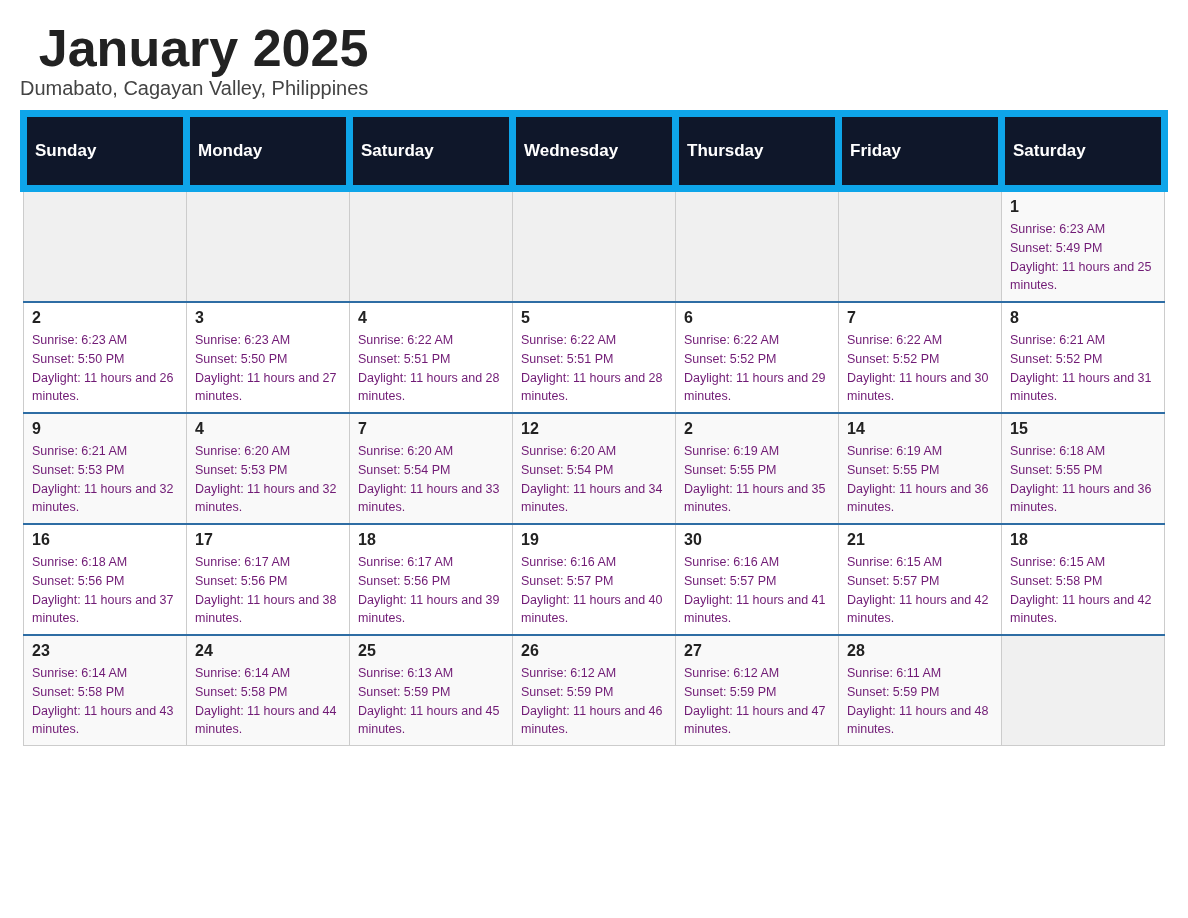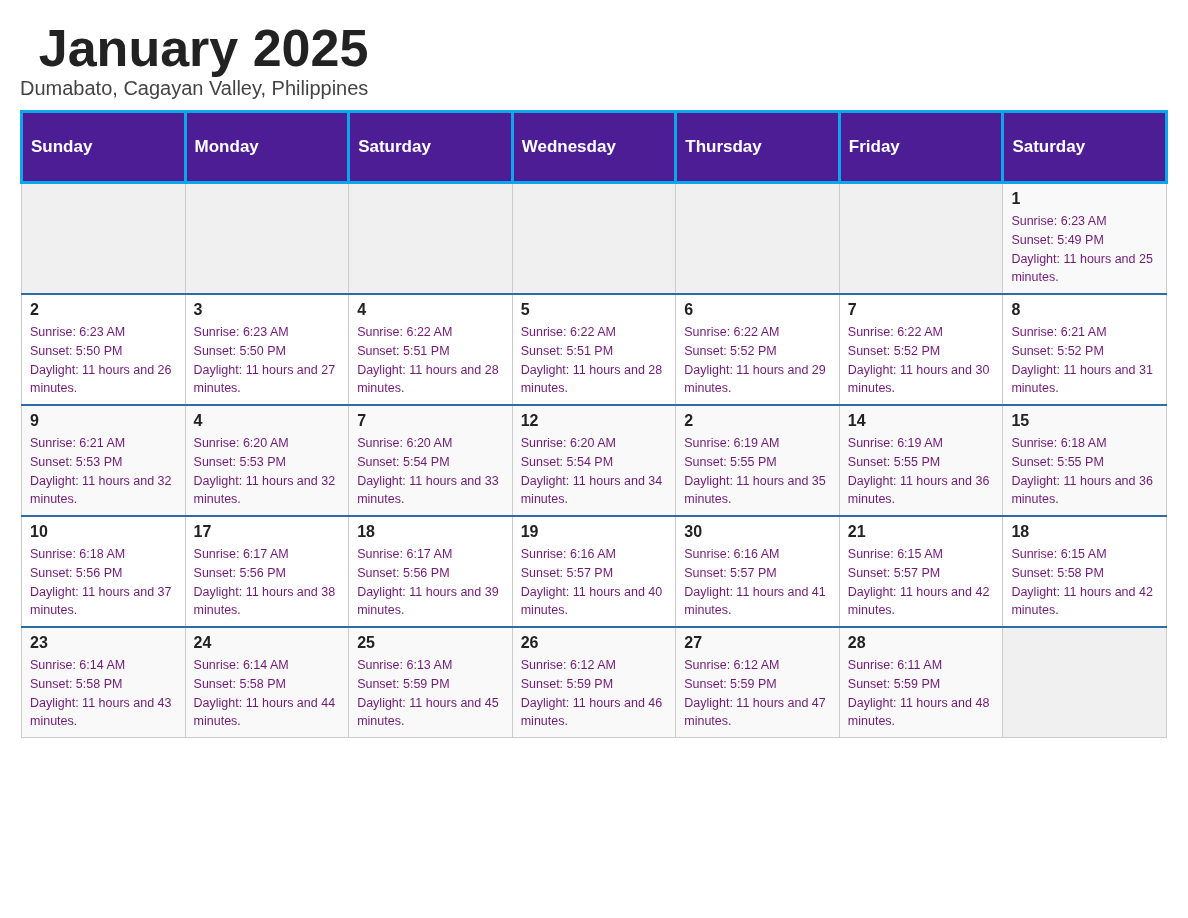--- a/index.html
+++ b/index.html
@@ -47,27 +47,27 @@
     .location-subtitle {
       font-size: 20px;
       color: #444;
     }
     .calendar-table {
       width: 100%;
       border-collapse: collapse;
       margin-top: 8px;
     }
     .calendar-table thead tr th {
-      background-color: #4c1d95;
+      background-color: #0f172a;
       color: #fff;
       font-size: 17px;
       font-weight: bold;
       padding: 24px 8px;
       text-align: left;
-      border: 3px solid #0ea5e9;
+      border: 7px solid #0ea5e9;
     }
     .calendar-table tbody tr td {
       vertical-align: top;
       border: 1px solid #ccc;
       padding: 6px 8px;
       width: 14.28%;
       min-height: 100px;
       font-size: 13px;
       color: #333;
       background: #fff;
@@ -184,21 +184,21 @@
           <span class="day-number">14</span>
           <div class="day-info">Sunrise: 6:19 AM<br>Sunset: 5:55 PM<br>Daylight: 11 hours and 36 minutes.</div>
         </td>
         <td>
           <span class="day-number">15</span>
           <div class="day-info">Sunrise: 6:18 AM<br>Sunset: 5:55 PM<br>Daylight: 11 hours and 36 minutes.</div>
         </td>
       </tr>
       <tr class="row-divider">
         <td>
-          <span class="day-number">10</span>
+          <span class="day-number">16</span>
           <div class="day-info">Sunrise: 6:18 AM<br>Sunset: 5:56 PM<br>Daylight: 11 hours and 37 minutes.</div>
         </td>
         <td>
           <span class="day-number">17</span>
           <div class="day-info">Sunrise: 6:17 AM<br>Sunset: 5:56 PM<br>Daylight: 11 hours and 38 minutes.</div>
         </td>
         <td>
           <span class="day-number">18</span>
           <div class="day-info">Sunrise: 6:17 AM<br>Sunset: 5:56 PM<br>Daylight: 11 hours and 39 minutes.</div>
         </td>

